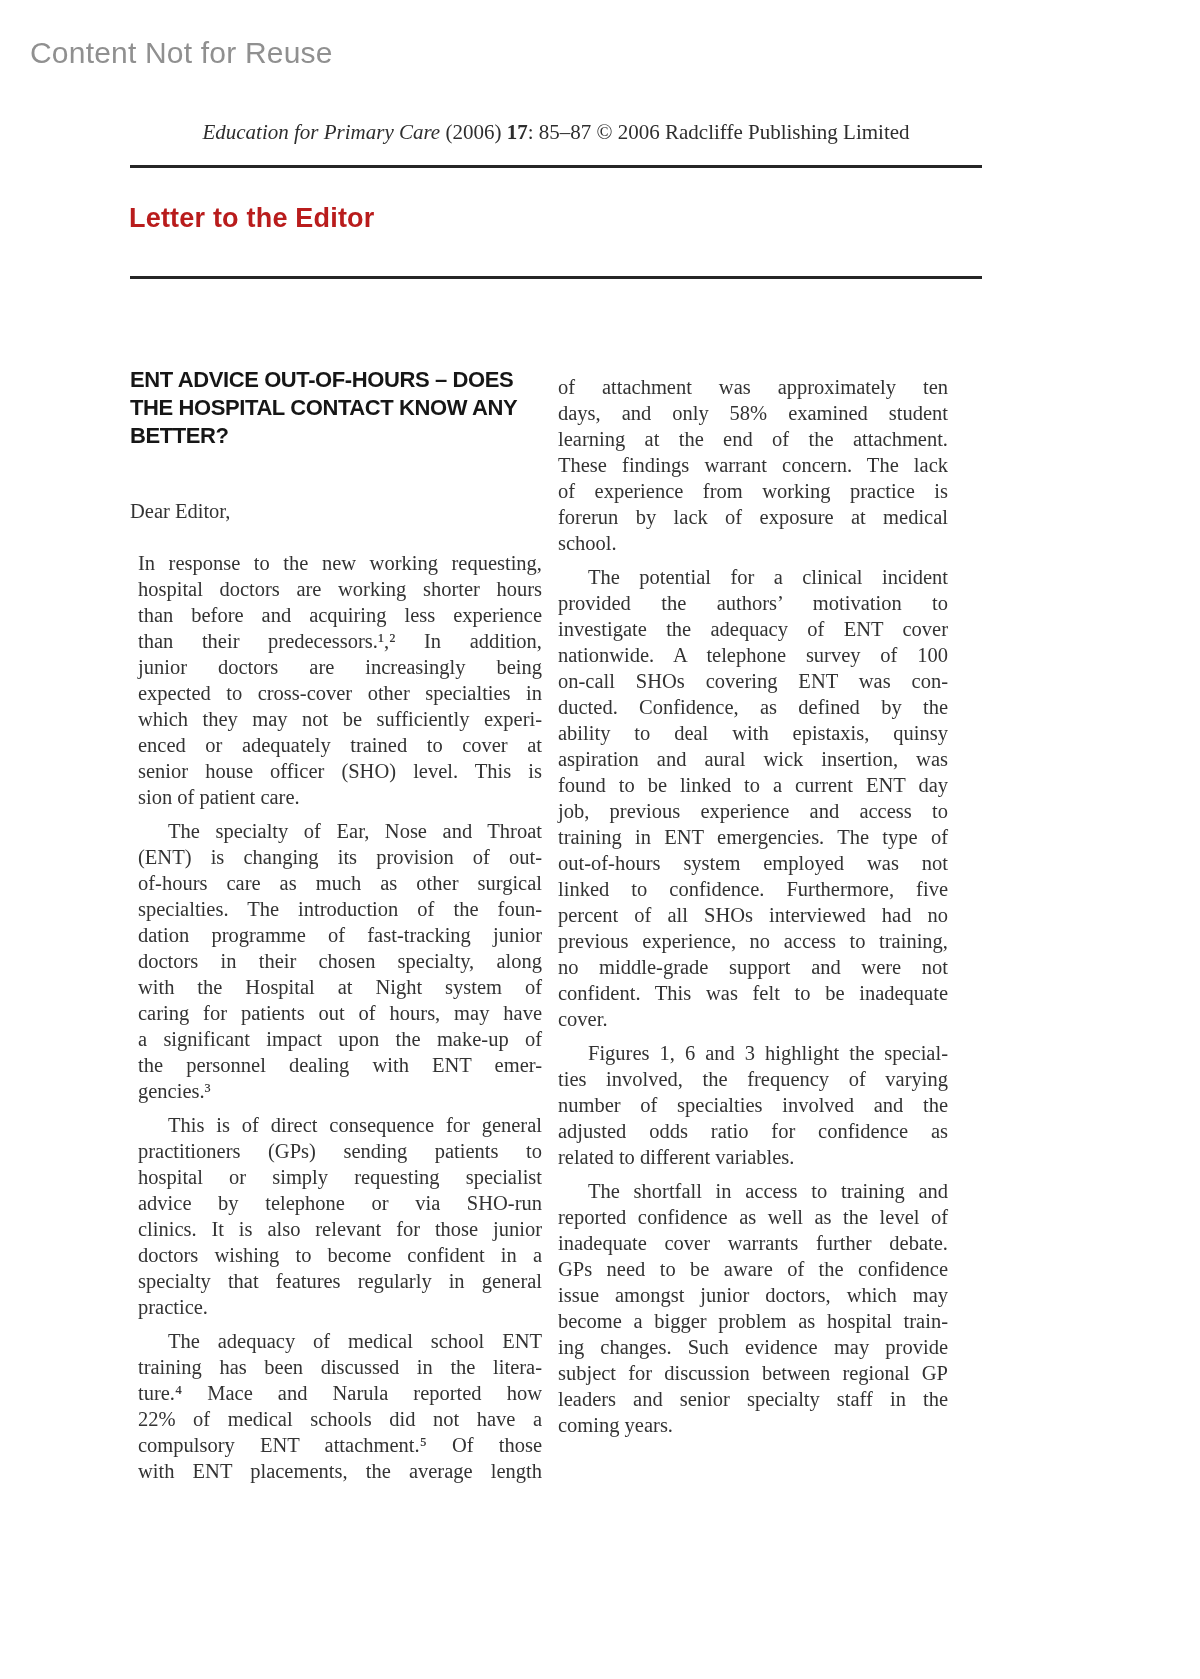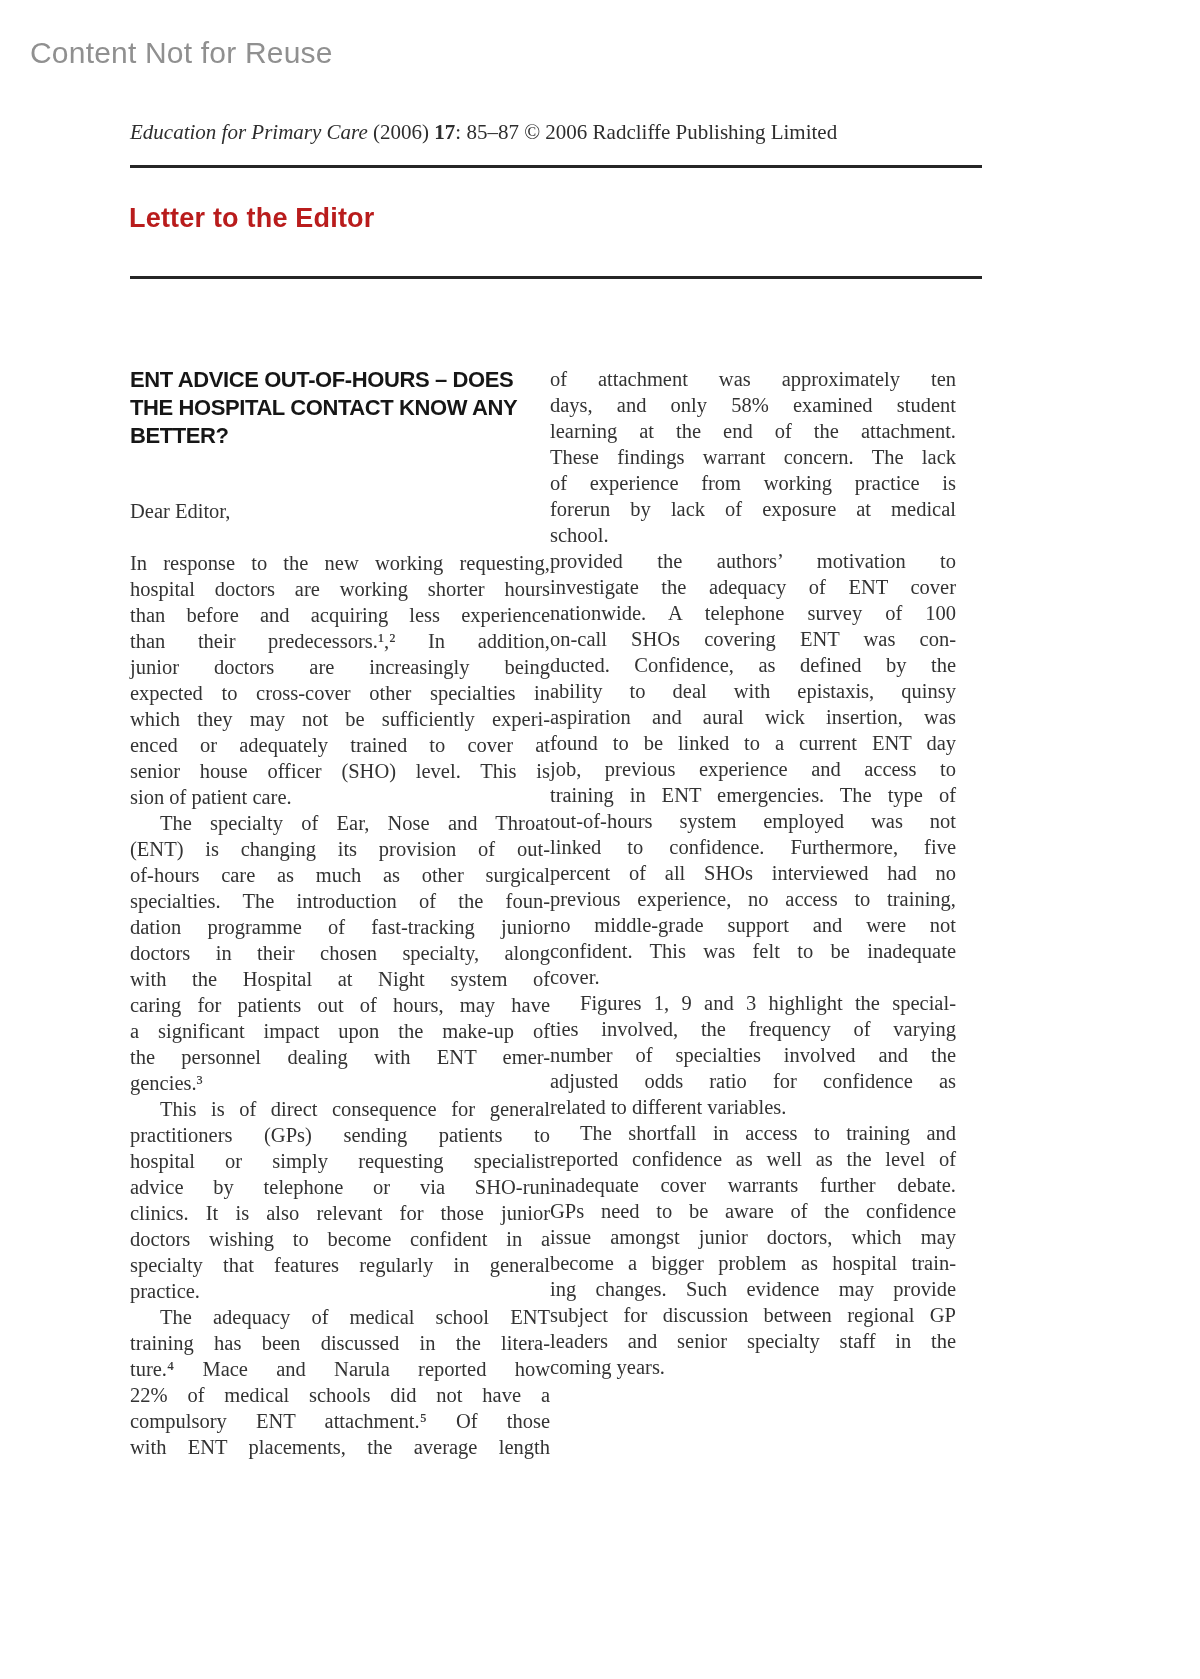--- a/index.html
+++ b/index.html
@@ -23,20 +23,21 @@
   }
   .citation {
     position: absolute;
     left: 130px;
     top: 120px;
     width: 852px;
     font-size: 21px;
     line-height: 24px;
     color: #2e2e2e;
     white-space: nowrap;
+    text-align: center;
   }
   .citation .jt { font-style: italic; }
   .citation .vol { font-weight: bold; }
   .rule {
     position: absolute;
     left: 130px;
     width: 852px;
     height: 3px;
     background: #262626;
   }
@@ -68,21 +69,21 @@
   .heading {
     font-family: "Liberation Sans", "DejaVu Sans", sans-serif;
     font-weight: bold;
     font-size: 22px;
     line-height: 28px;
     letter-spacing: -0.4px;
     color: #161616;
     margin-bottom: 48px;
   }
   .salutation { margin-bottom: 26px; }
-  .para { margin: 0; }
+  .para { margin: 8px; }
   .bline {
     text-align: justify;
     text-align-last: justify;
     white-space: nowrap;
   }
   .bline.endline { text-align-last: left; }
   .bline.indent  { padding-left: 30px; }
 </style>
 </head>
 <body>
@@ -161,40 +162,41 @@
         <div class="para">
           <div class="bline">of attachment was approximately ten</div>
           <div class="bline">days, and only 58% examined student</div>
           <div class="bline">learning at the end of the attachment.</div>
           <div class="bline">These findings warrant concern. The lack</div>
           <div class="bline">of experience from working practice is</div>
           <div class="bline">forerun by lack of exposure at medical</div>
           <div class="bline endline">school.</div>
         </div>
         <div class="para">
+          <div class="bline indent">The potential for a clinical incident</div>
           <div class="bline">provided the authors’ motivation to</div>
           <div class="bline">investigate the adequacy of ENT cover</div>
           <div class="bline">nationwide. A telephone survey of 100</div>
           <div class="bline">on-call SHOs covering ENT was con-</div>
           <div class="bline">ducted. Confidence, as defined by the</div>
           <div class="bline">ability to deal with epistaxis, quinsy</div>
           <div class="bline">aspiration and aural wick insertion, was</div>
           <div class="bline">found to be linked to a current ENT day</div>
           <div class="bline">job, previous experience and access to</div>
           <div class="bline">training in ENT emergencies. The type of</div>
           <div class="bline">out-of-hours system employed was not</div>
           <div class="bline">linked to confidence. Furthermore, five</div>
           <div class="bline">percent of all SHOs interviewed had no</div>
           <div class="bline">previous experience, no access to training,</div>
           <div class="bline">no middle-grade support and were not</div>
           <div class="bline">confident. This was felt to be inadequate</div>
           <div class="bline endline">cover.</div>
         </div>
         <div class="para">
-          <div class="bline indent">Figures 1, 9 and 3 highlight the special-</div>
+          <div class="bline indent">Figures 1, 6 and 3 highlight the special-</div>
           <div class="bline">ties involved, the frequency of varying</div>
           <div class="bline">number of specialties involved and the</div>
           <div class="bline">adjusted odds ratio for confidence as</div>
           <div class="bline endline">related to different variables.</div>
         </div>
         <div class="para">
           <div class="bline indent">The shortfall in access to training and</div>
           <div class="bline">reported confidence as well as the level of</div>
           <div class="bline">inadequate cover warrants further debate.</div>
           <div class="bline">GPs need to be aware of the confidence</div>

